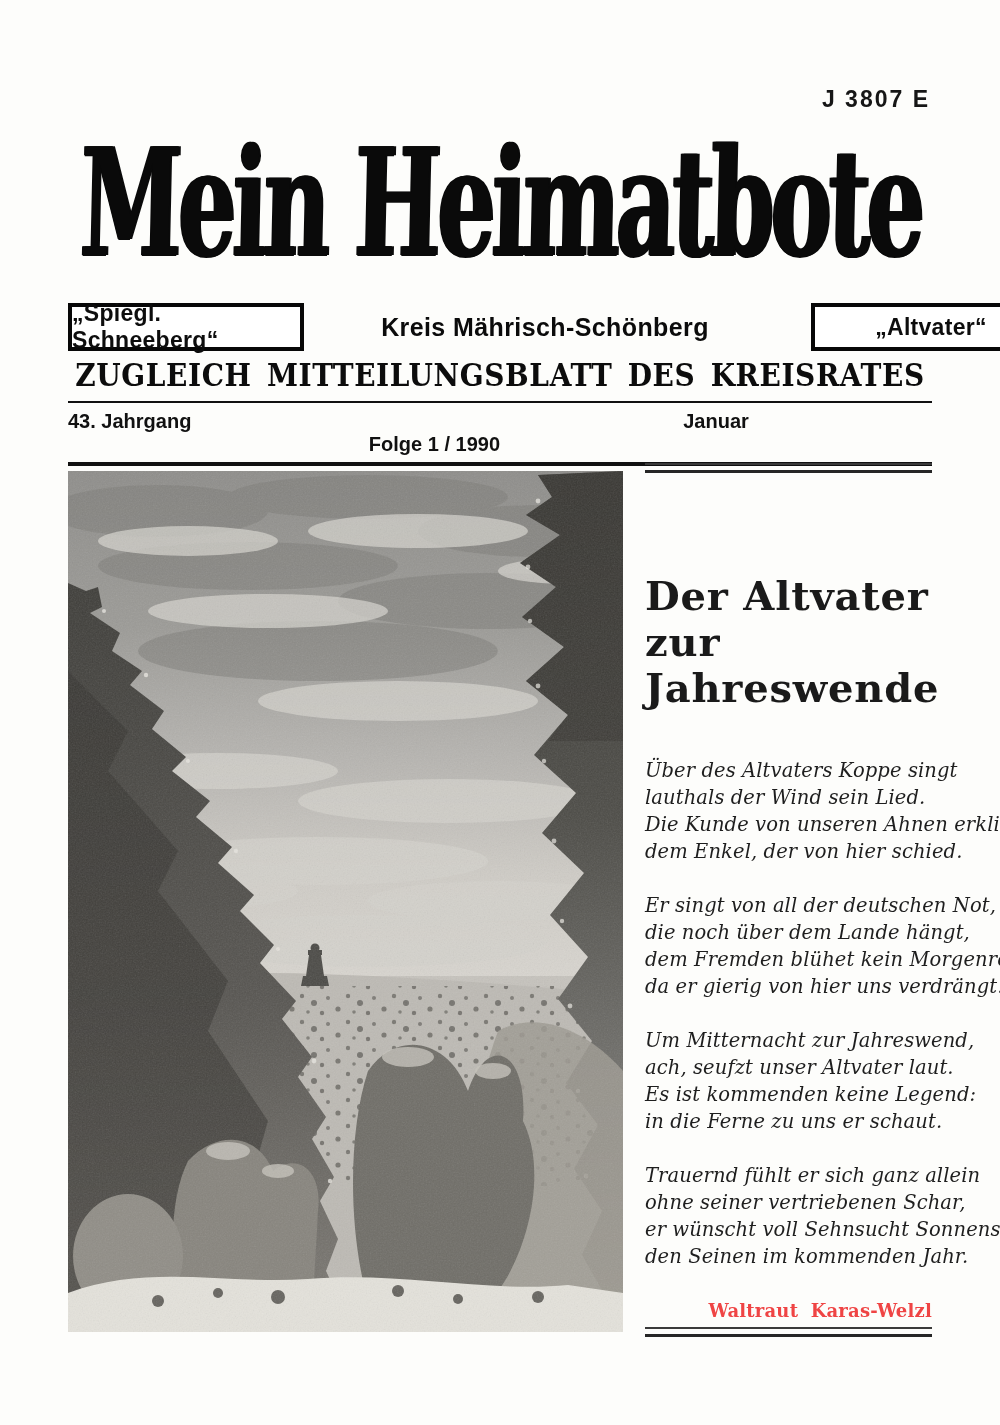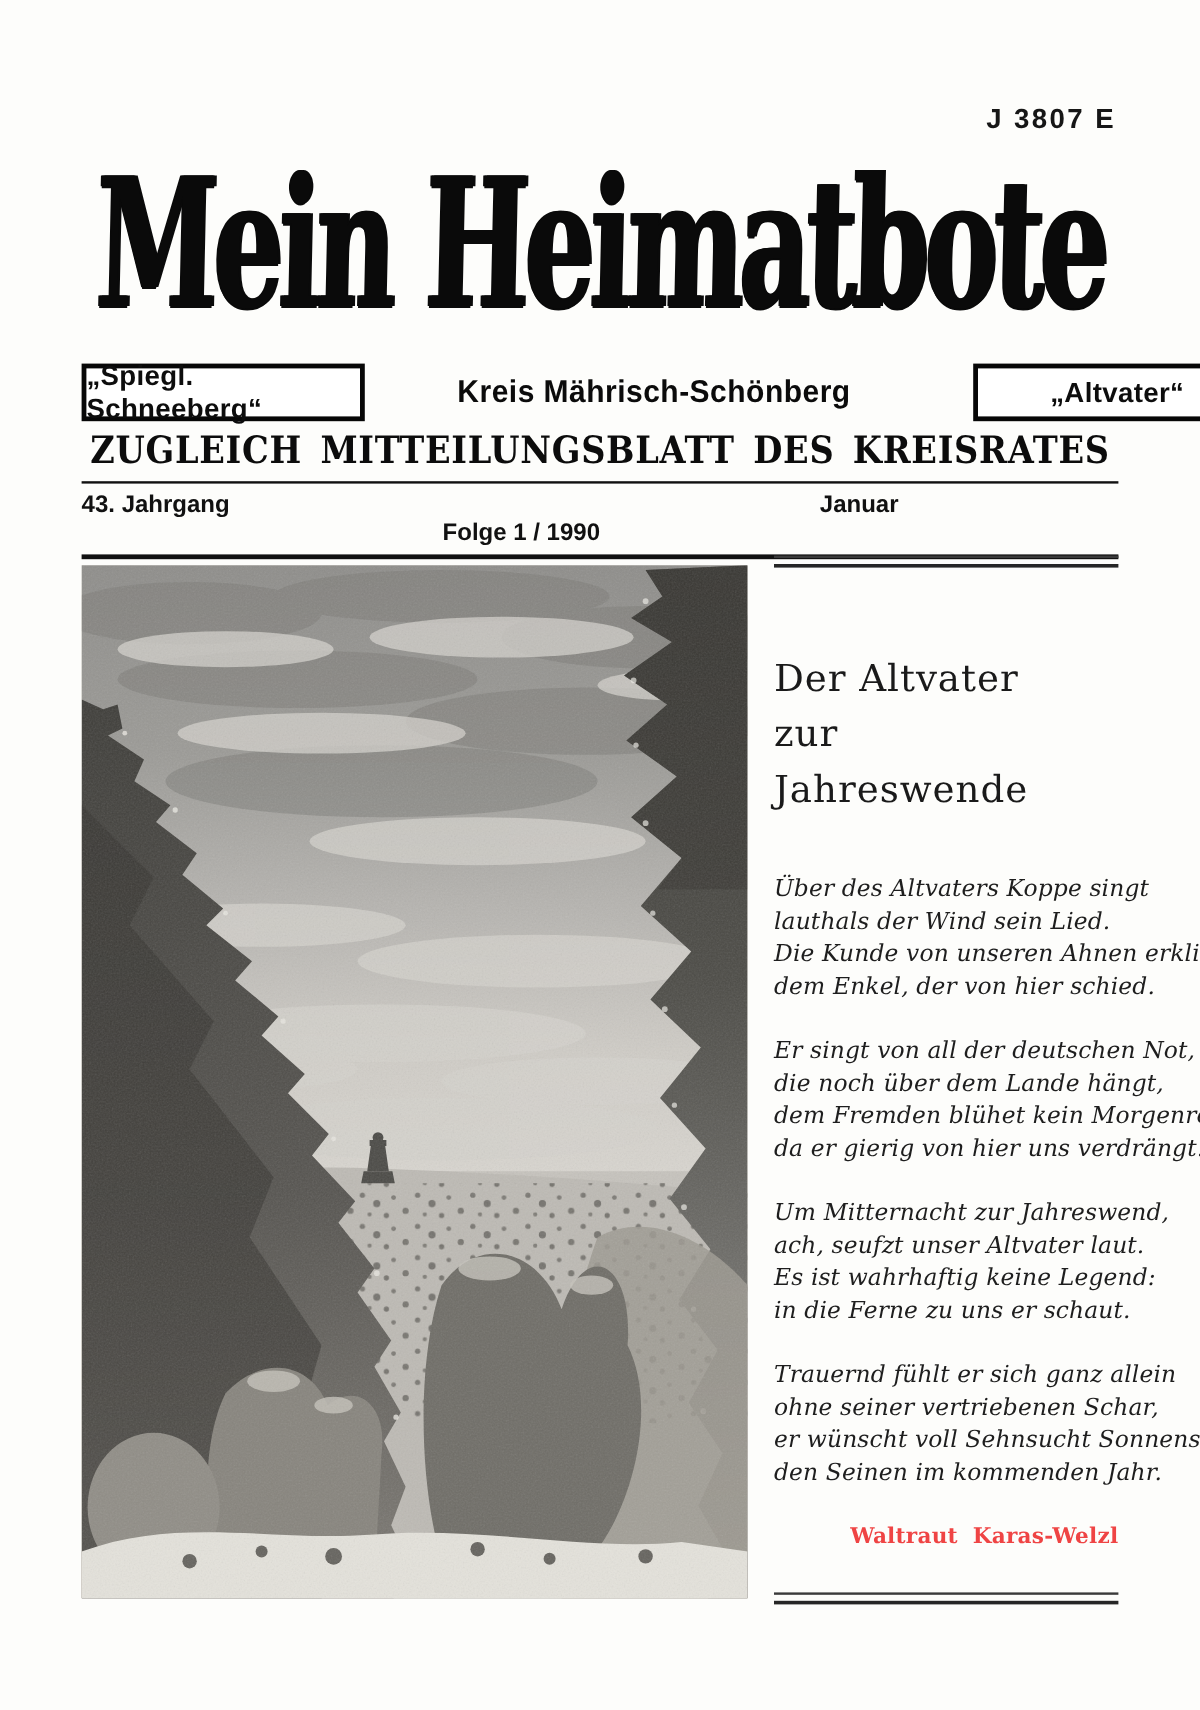--- a/index.html
+++ b/index.html
@@ -60,22 +60,22 @@
   }
   .photo-frame svg{display:block;width:100%;height:100%;}
   .right-col{
     position:absolute;left:645px;top:463px;width:287px;height:890px;
   }
   .double-rule{
     height:5px;border-top:2px solid #3a3a3a;border-bottom:3px solid #262626;
   }
   .double-rule.bottom{position:absolute;left:0;top:864px;width:287px;}
   .article-title{
-    margin-top:70px;
-    font-family:"DejaVu Serif",serif;font-weight:400;font-size:31px;line-height:46px;
+    margin-top:100px;
+    font-family:"DejaVu Serif",serif;font-weight:700;font-size:40px;line-height:46px;
     letter-spacing:0.8px;color:#1a1a1a;
   }
   .poem{
     margin-top:46px;
     font-family:"DejaVu Serif",serif;font-style:italic;font-size:19.5px;line-height:27px;
     letter-spacing:0.1px;color:#1e1e1e;
   }
   .stanza{margin-bottom:27px;}
   .poem-line{white-space:nowrap;}
   .author{
@@ -262,21 +262,21 @@
     </div>
     <div class="stanza">
       <div class="poem-line">Er singt von all der deutschen Not,</div>
       <div class="poem-line">die noch über dem Lande hängt,</div>
       <div class="poem-line">dem Fremden blühet kein Morgenrot,</div>
       <div class="poem-line">da er gierig von hier uns verdrängt.</div>
     </div>
     <div class="stanza">
       <div class="poem-line">Um Mitternacht zur Jahreswend,</div>
       <div class="poem-line">ach, seufzt unser Altvater laut.</div>
-      <div class="poem-line">Es ist wahrhaftig keine Legend:</div>
+      <div class="poem-line">Es ist kommenden keine Legend:</div>
       <div class="poem-line">in die Ferne zu uns er schaut.</div>
     </div>
     <div class="stanza">
       <div class="poem-line">Trauernd fühlt er sich ganz allein</div>
       <div class="poem-line">ohne seiner vertriebenen Schar,</div>
       <div class="poem-line">er wünscht voll Sehnsucht Sonnenschein</div>
       <div class="poem-line">den Seinen im kommenden Jahr.</div>
     </div>
     <div class="author">Waltraut Karas-Welzl</div>
   </div>

